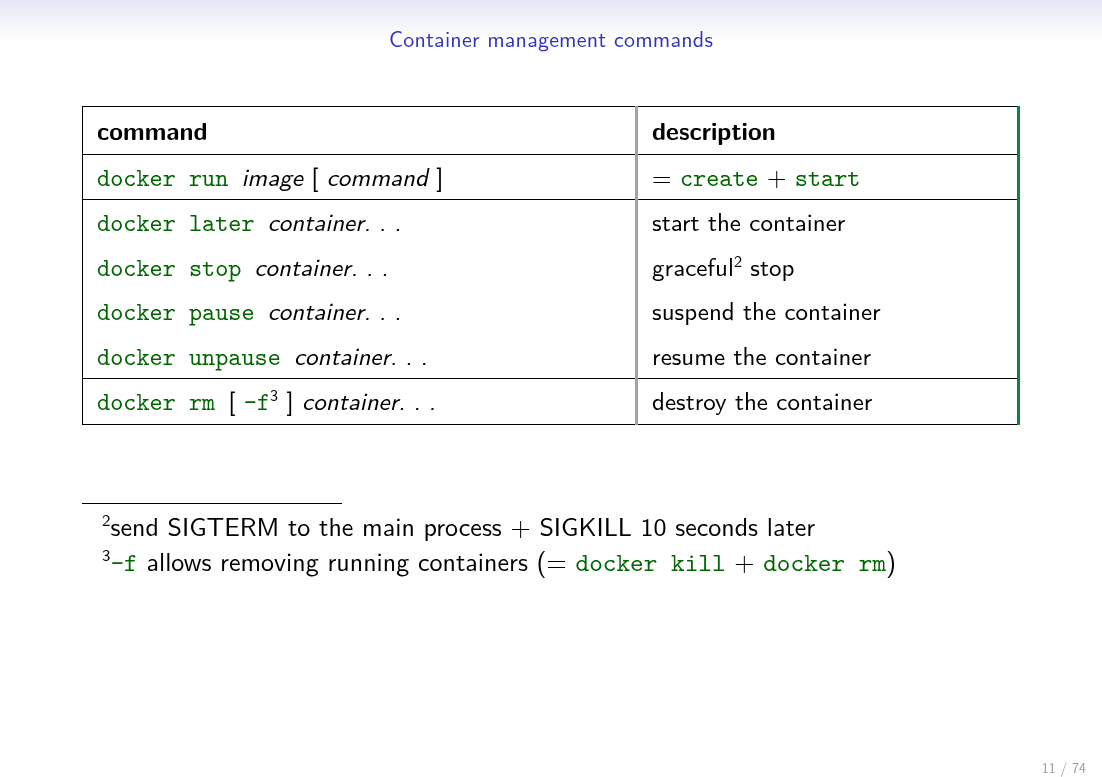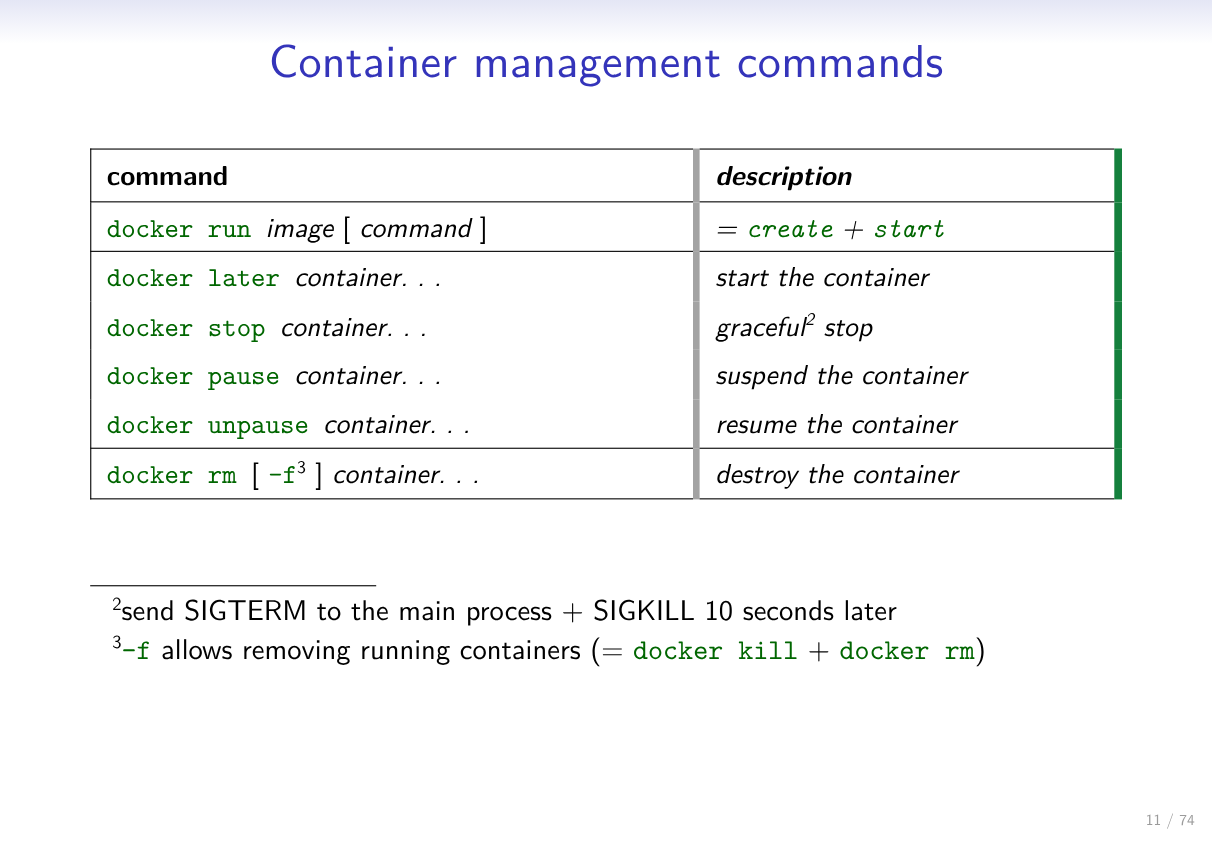--- a/index.html
+++ b/index.html
@@ -22,43 +22,43 @@
   }
   .slide {
     box-sizing: border-box;
     height: 100%;
     padding: 22px 82px 0 82px;
     position: relative;
   }
   h1.title {
     text-align: center;
     font-weight: 400;
-    font-size: 42px;
+    font-size: 22px;
     color: #3434ba;
     margin: 0 0 52px 0;
     letter-spacing: 0.2px;
   }
 
   table.cmds {
     border-collapse: collapse;
     width: 100%;
     font-size: 25px;
     line-height: 1.7;
   }
   table.cmds th {
     text-align: left;
     font-weight: 700;
     padding: 2px 14px 2px 14px;
   }
   table.cmds td {
     padding: 0 14px;
     vertical-align: baseline;
   }
-  .col-cmd  { border-left: 1px solid #000; border-right: 6px solid #a3a3a3; }
-  .col-desc { border-right: 7px solid #15803d; font-style: italic; }
+  .col-cmd  { border-left: 1px solid #000; border-right: 3px solid #a3a3a3; }
+  .col-desc { border-right: 3px solid #15803d; }
 
   tr.hr-top    > * { border-top: 1px solid #000; }
   tr.hr-bottom > * { border-bottom: 1px solid #000; }
 
   .tt  { font-family: "Latin Modern Mono", "CMU Typewriter Text", "Courier New", monospace; color: #006600; }
   .it  { font-style: italic; }
   sup  { font-size: 0.65em; vertical-align: super; line-height: 0; }
 
   .footnotes {
     margin-top: 78px;
@@ -72,21 +72,21 @@
   }
   .footnotes p {
     margin: 0 0 0 30px;
     text-indent: -10px;
     line-height: 1.35;
   }
 
   .pagenum {
     position: absolute;
     right: 16px;
-    bottom: 22px;
+    bottom: 0;
     font-size: 14px;
     color: #9b9b9b;
   }
   .nowrap { white-space: nowrap; }
 </style>
 </head>
 <body>
 
 <div class="topgrad"></div>
 

